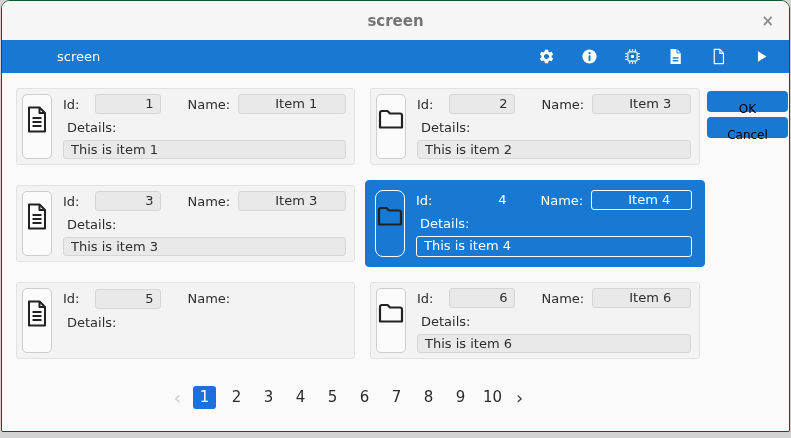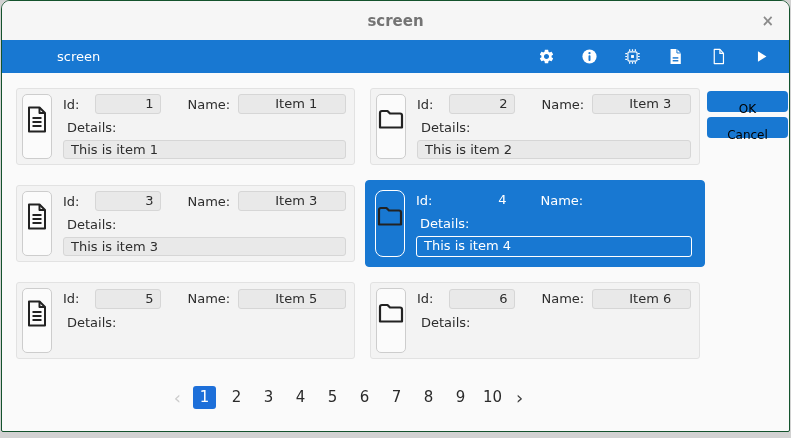--- a/index.html
+++ b/index.html
@@ -271,57 +271,58 @@
         <div class="icon-cell">
           <svg width="26" height="21" viewBox="0 0 26 21">
               <use href="#folder-icon-def"></use>
             </svg>
         </div>
         <div class="fields">
           <div class="frow">
             <span class="lbl">Id:</span>
             <span class="input id-input">4</span>
             <span class="lbl name-lbl">Name:</span>
+            <span class="input name-input">Item 4</span>
           </div>
           <div class="lbl details-lbl">Details:</div>
           <div class="input details-input">This is item 4</div>
         </div>
       </div>
 
       <div class="card">
         <div class="icon-cell">
           <svg width="22" height="27" viewBox="0 0 22 27">
               <use href="#doc-icon"></use>
             </svg>
         </div>
         <div class="fields">
           <div class="frow">
             <span class="lbl">Id:</span>
             <span class="input id-input">5</span>
             <span class="lbl name-lbl">Name:</span>
-            <span class="input name-input">Item 5</span>
           </div>
           <div class="lbl details-lbl">Details:</div>
         </div>
       </div>
 
       <div class="card">
         <div class="icon-cell">
           <svg width="26" height="21" viewBox="0 0 26 21">
               <use href="#folder-icon-def"></use>
             </svg>
         </div>
         <div class="fields">
           <div class="frow">
             <span class="lbl">Id:</span>
             <span class="input id-input">6</span>
             <span class="lbl name-lbl">Name:</span>
             <span class="input name-input">Item 6</span>
           </div>
           <div class="lbl details-lbl">Details:</div>
+          <div class="input details-input">This is item 6</div>
         </div>
       </div>
 
     </div>
 
     <div class="side">
       <button class="btn">OK</button>
       <button class="btn">Cancel</button>
     </div>
   </div>

